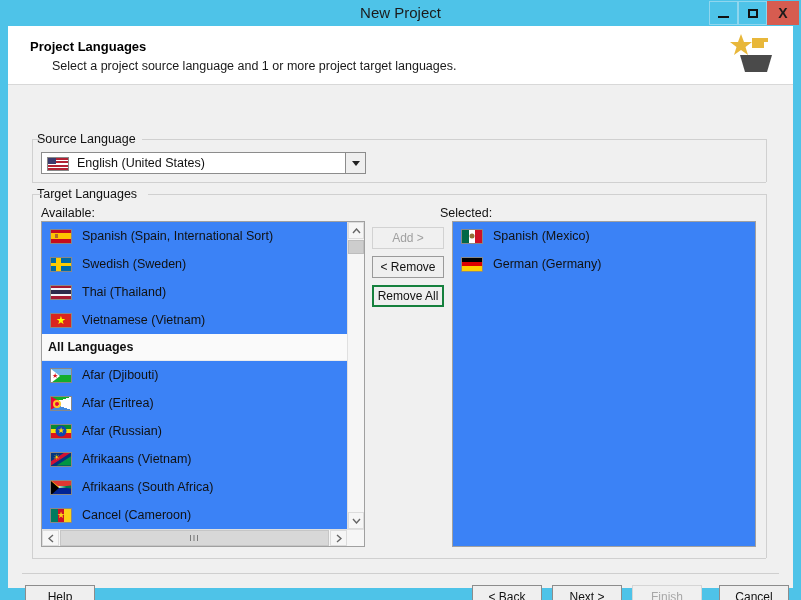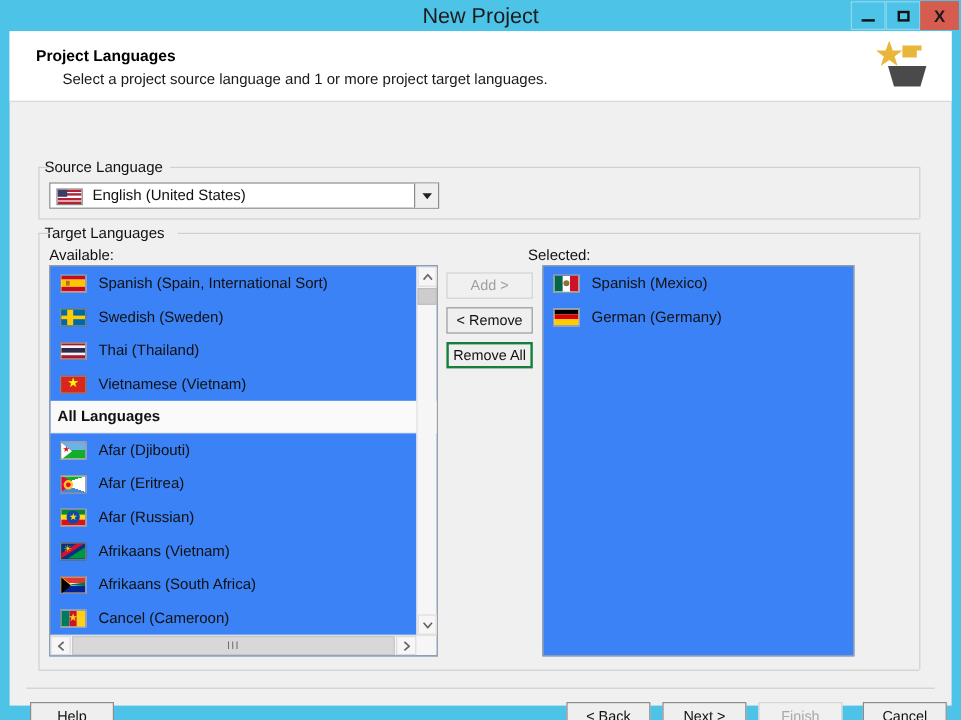--- a/index.html
+++ b/index.html
@@ -17,21 +17,21 @@
   }
 
   
   #titlebar {
     position: absolute; left: 0; top: 0; width: 801px; height: 26px;
     background: #4ec3e8;
   }
   #title-text {
     position: absolute; left: 0; top: 0; width: 801px; height: 26px;
     line-height: 26px; text-align: center;
-    font-size: 18px; color: #1b1b1b;
+    font-size: 15px; color: #1b1b1b;
   }
   .winbtn {
     position: absolute; top: 1px; height: 24px; width: 29px;
     border: 1px solid #8fd6ee;
     box-sizing: border-box;
     display: flex; align-items: center; justify-content: center;
     background: #4ec3e8;
   }
   #btn-min { right: 63px; }
   #btn-max { right: 34px; }
@@ -109,21 +109,21 @@
     border-top: 5px solid #222;
   }
 
   
   .listbox {
     position: absolute; background: #3b82f6;
     border: 1px solid #a0a0a0; box-sizing: border-box;
     overflow: hidden;
   }
   #available-list { left: 33px; top: 195px; width: 324px; height: 326px; }
-  #selected-list  { left: 444px; top: 195px; width: 260px; height: 326px; }
+  #selected-list  { left: 444px; top: 195px; width: 304px; height: 326px; }
 
   .list-inner { position: absolute; left: 0; top: 0; right: 0; bottom: 0; }
 
   .list-item {
     position: relative; height: 28px; display: flex; align-items: center;
     padding-left: 8px; box-sizing: border-box;
   }
   .list-item.selected-row {
     background: #f2f2f2;
     border-top: 1px solid #e2e2e2;

